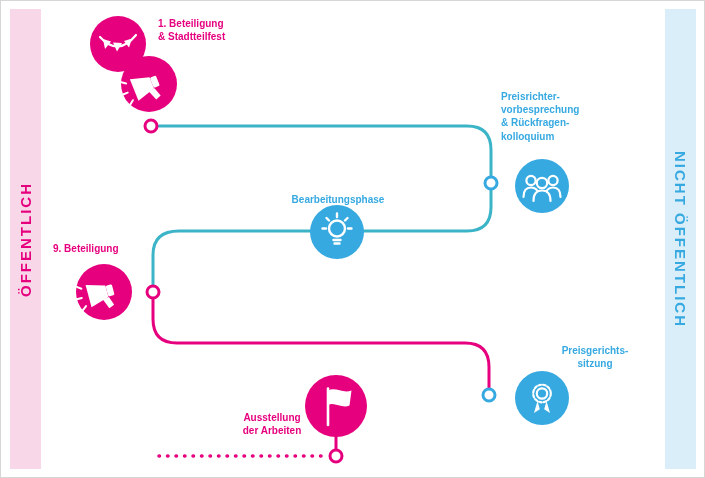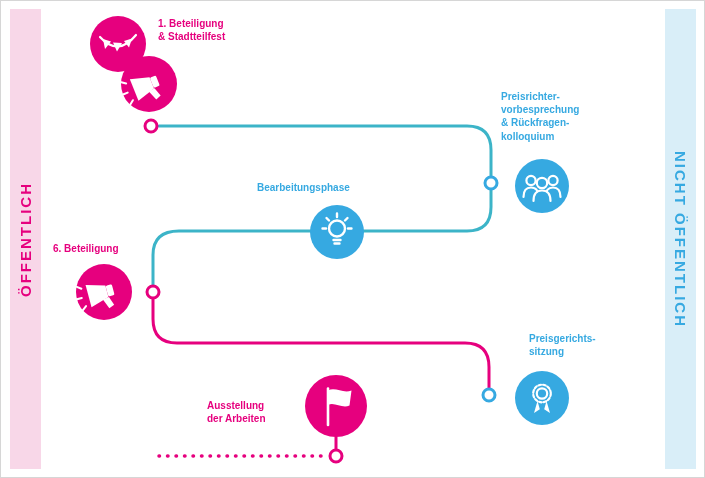--- a/index.html
+++ b/index.html
@@ -31,21 +31,21 @@
   .nd-blue{stroke:var(--blue);}
   .icon{position:absolute;}
   .cp{fill:var(--magenta);}
   .cb{fill:var(--blue);}
   .g-fill{fill:#fff;}
   .g-stroke{stroke:#fff;fill:none;stroke-linecap:round;}
   .g-front{fill:var(--blue);stroke:#fff;stroke-width:2.2;stroke-linecap:round;}
   .label{position:absolute;font-weight:bold;font-size:10px;line-height:1.32;white-space:pre-line;}
   .pink{color:var(--magenta);}
   .blue{color:var(--blue);}
-  .center{}
+  .center{text-align:center;margin-top:12px;}
   .right{text-align:left;}
 </style>
 </head>
 <body>
 
 <div class="stage">
 
   <div class="band band-left">
     <span class="band-text">ÖFFENTLICH</span>
   </div>
@@ -130,19 +130,19 @@
     <path class="g-fill" d="M26 17.5 C33.5 13.5 41 21 49.5 17.5 L47.5 32.5 C40 36 32.5 28.5 26 32 Z"></path>
   </svg>
 
   <div class="label pink" style="left:157px;top:16px;width:160px">1. Beteiligung
 &amp; Stadtteilfest</div>
   <div class="label blue right" style="left:500px;top:89px;width:160px">Preisrichter-
 vorbesprechung
 &amp; Rückfragen-
 kolloquium</div>
   <div class="label blue center" style="left:256px;top:180px;width:162px">Bearbeitungsphase</div>
-  <div class="label pink" style="left:52px;top:241px;width:130px">6. Beteiligung</div>
+  <div class="label pink" style="left:52px;top:241px;width:130px">9. Beteiligung</div>
   <div class="label blue center" style="left:528px;top:331px;width:132px">Preisgerichts-
 sitzung</div>
-  <div class="label pink center" style="left:206px;top:398px;width:102px">Ausstellung
+  <div class="label pink center" style="left:220px;top:398px;width:102px">Ausstellung
 der Arbeiten</div>
 
 </div>
 
 </body></html>

